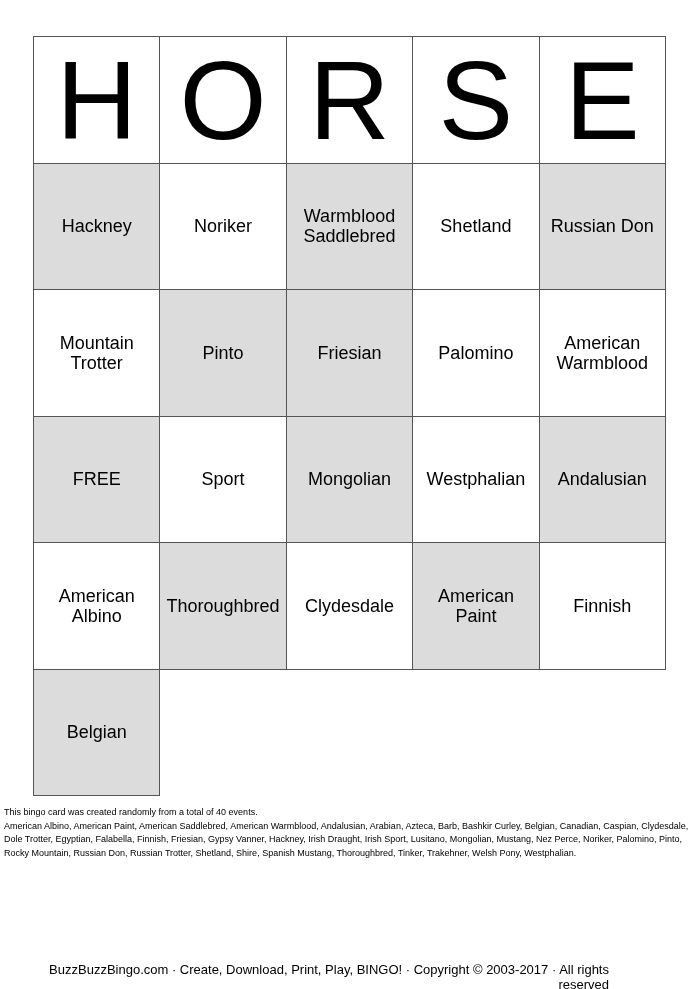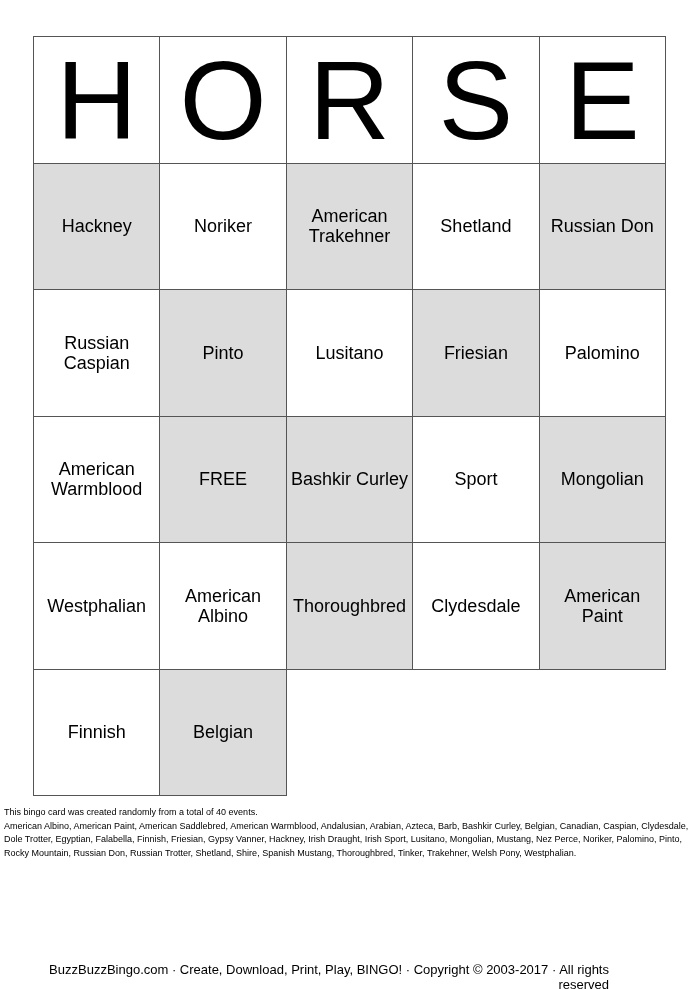--- a/index.html
+++ b/index.html
@@ -19,37 +19,36 @@
 
 <div class="grid">
   <div class="cell header">H</div>
   <div class="cell header">O</div>
   <div class="cell header">R</div>
   <div class="cell header">S</div>
   <div class="cell header">E</div>
 
   <div class="cell shaded">Hackney</div>
   <div class="cell">Noriker</div>
-  <div class="cell shaded">American Trakehner</div>
+  <div class="cell shaded">Warmblood Saddlebred</div>
   <div class="cell">Shetland</div>
   <div class="cell shaded">Russian Don</div>
 
-  <div class="cell">Russian Caspian</div>
+  <div class="cell">Mountain Trotter</div>
   <div class="cell shaded">Pinto</div>
-  <div class="cell">Lusitano</div>
   <div class="cell shaded">Friesian</div>
   <div class="cell">Palomino</div>
 
   <div class="cell">American Warmblood</div>
   <div class="cell shaded">FREE</div>
-  <div class="cell shaded">Bashkir Curley</div>
 
   <div class="cell">Sport</div>
   <div class="cell shaded">Mongolian</div>
   <div class="cell">Westphalian</div>
+  <div class="cell shaded">Andalusian</div>
   <div class="cell">American Albino</div>
 
   <div class="cell shaded">Thoroughbred</div>
   <div class="cell">Clydesdale</div>
   <div class="cell shaded">American Paint</div>
   <div class="cell">Finnish</div>
   <div class="cell shaded">Belgian</div>
 </div>
 
 <div class="note">

